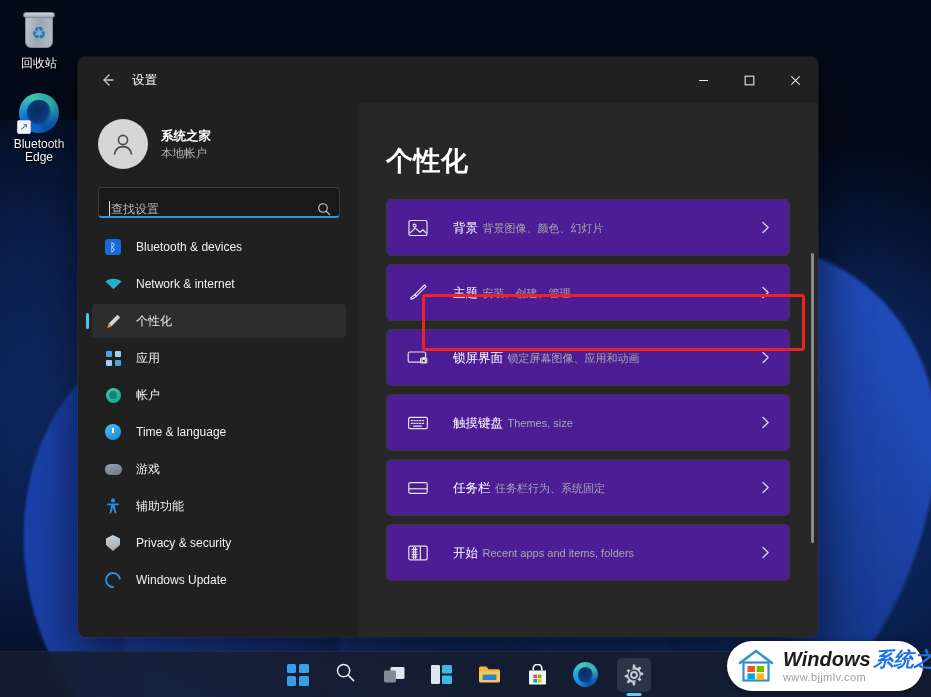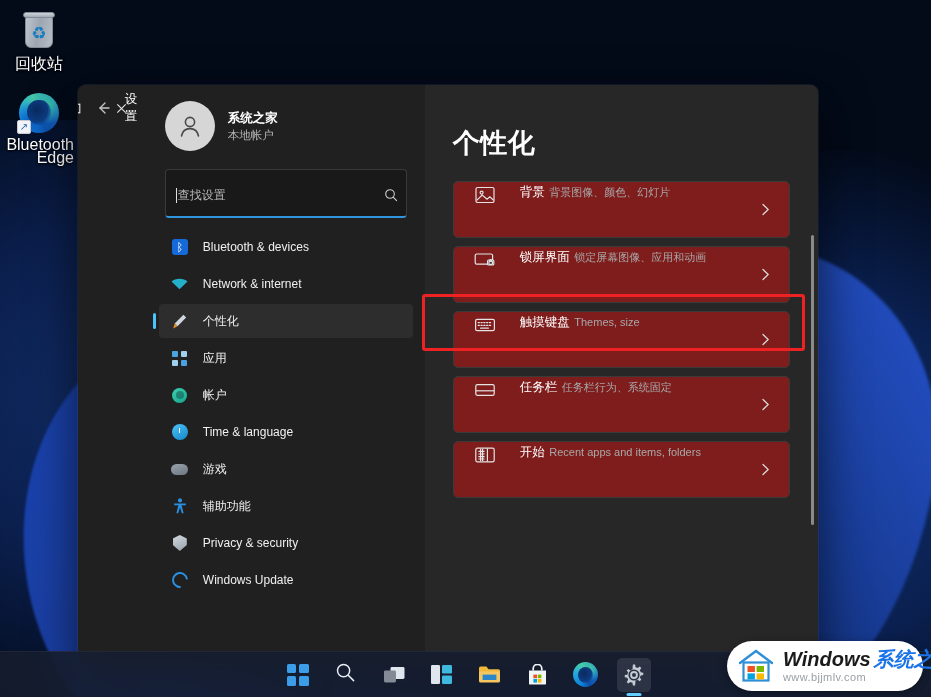--- a/index.html
+++ b/index.html
@@ -78,22 +78,22 @@
     padding: 4px 2px 3px;
     cursor: pointer;
   }
   .desk-icon .glyph {
     width: 44px; height: 44px;
     display: flex; align-items: center; justify-content: center;
     margin-bottom: 3px;
     position: relative;
   }
   .desk-icon .label {
-    font-size: 16px; color: #ffffff;
-    text-align: right; line-height: 13px;
+    font-size: 12px; color: #ffffff;
+    text-align: center; line-height: 13px;
     text-shadow: 0 1px 2px rgba(0,0,0,.95), 0 0 3px rgba(0,0,0,.8);
     max-width: 74px; word-break: break-word;
   }
   
   .rb-body {
     width: 28px; height: 32px;
     background: linear-gradient(100deg, #cfd6dd 0%, #aab4bf 48%, #c6cdd5 100%);
     border-radius: 3px 3px 6px 6px;
     position: relative;
     border: 1px solid #8d97a3;
@@ -146,23 +146,22 @@
 
   
   #settings-window {
     position: absolute;
     left: 78px; top: 57px;
     width: 740px; height: 580px;
     background: #202020;
     border-radius: 8px;
     overflow: hidden;
     box-shadow: 0 18px 48px rgba(0,0,0,.62), 0 0 0 1px rgba(255,255,255,.07);
-    display: flex; flex-direction: row;
+    display: flex; flex-direction: column;
     z-index: 10;
-    margin-top: 28px;
   }
   #title-bar {
     height: 46px; flex: 0 0 46px;
     background: #202020;
     display: flex; align-items: center;
     position: relative;
   }
   #back-button {
     width: 34px; height: 30px; margin-left: 12px;
     display: flex; align-items: center; justify-content: center;
@@ -203,26 +202,26 @@
     width: 50px; height: 50px; border-radius: 50%;
     background: #d6d6d6;
     display: flex; align-items: center; justify-content: center;
     flex: 0 0 50px;
   }
   #account-name { font-size: 12.5px; color: #ffffff; font-weight: 600; line-height: 17px; }
   #account-type { font-size: 11.5px; color: #b5b5b5; line-height: 16px; }
 
   #search-wrap { padding: 6px 6px 0 6px; }
   #search-box {
-    height: 49px;
+    height: 31px;
     background: #191919;
     border: 1px solid #3a3a3a;
     border-bottom: 2px solid #2f95dc;
     border-radius: 4px;
-    display: flex; align-items: center;
+    display: flex; align-items: flex-end;
     padding: 4px 8px 0 10px;
     position: relative;
   }
   #search-caret {
     width: 1px; height: 15px; background: #e0e0e0;
     margin-right: 1px;
   }
   #search-input {
     flex: 1; background: transparent; border: none; outline: none;
     color: #c9c9c9; font-size: 12px;
@@ -281,25 +280,25 @@
     position: absolute; inset: 0;
     padding: 40px 28px 0 28px;
     overflow: hidden;
   }
   #page-title {
     font-size: 27px; color: #ffffff;
     font-weight: 600; letter-spacing: .5px;
     margin-bottom: 20px;
   }
   .card {
-    background: #7f1d1d;
+    background: #4c1d95;
     border: 1px solid #3a3a3a;
     border-radius: 5px;
     height: 57px;
-    display: flex; 
+    display: flex; align-items: center;
     padding: 0 16px 0 18px;
     margin-bottom: 8px;
     cursor: pointer;
     position: relative;
   }
   .card-icon {
     width: 26px; height: 26px; flex: 0 0 26px;
     margin-right: 22px;
     display: flex; align-items: center; justify-content: center;
     color: #e4e4e4;
@@ -592,20 +591,37 @@
               <span class="card-sub">背景图像、颜色、幻灯片</span>
             </span>
             <span class="card-chev">
               <svg width="15" height="15" viewBox="0 0 15 15" fill="none" stroke="currentColor" stroke-width="1.3">
                   <path d="M5 2.5 L10.2 7.5 L5 12.5" stroke-linecap="round" stroke-linejoin="round"></path>
                 </svg>
             </span>
           </div>
 
 
+          <div class="card">
+            <span class="card-icon">
+              <svg width="22" height="22" viewBox="0 0 22 22" fill="none" stroke="currentColor" stroke-width="1.2">
+                <path d="M17.4 3 L19 4.6 L9.4 14.2 L7.8 12.6 Z" stroke-linejoin="round"></path>
+                <path d="M7.8 12.6 L9.4 14.2 L5.2 17 C4 17.6 3.4 17 4 15.8 Z" stroke-linejoin="round"></path>
+              </svg>
+            </span>
+            <span class="card-text">
+              <span class="card-title">主题</span>
+              <span class="card-sub">安装、创建、管理</span>
+            </span>
+            <span class="card-chev">
+              <svg width="15" height="15" viewBox="0 0 15 15" fill="none" stroke="currentColor" stroke-width="1.3">
+                  <path d="M5 2.5 L10.2 7.5 L5 12.5" stroke-linecap="round" stroke-linejoin="round"></path>
+                </svg>
+            </span>
+          </div>
 
           <div class="card">
             <span class="card-icon">
               <svg width="22" height="22" viewBox="0 0 22 22" fill="none" stroke="currentColor" stroke-width="1.2">
                 <path d="M2.6 5 H17 C18 5 18.6 5.6 18.6 6.6 V13.6 C18.6 14.6 18 15.2 17 15.2 H2.6 C1.8 15.2 1.2 14.6 1.2 13.6 V6.6 C1.2 5.6 1.8 5 2.6 5 Z"></path>
                 <rect x="13.6" y="11" width="6.2" height="5" rx="1" fill="#2f2f2f"></rect>
                 <rect x="15" y="12.3" width="3.4" height="3" rx=".6"></rect>
                 <path d="M15.8 12.3 V11.2 A.95 .95 0 0 1 17.6 11.2 V12.3"></path>
               </svg>
             </span>

